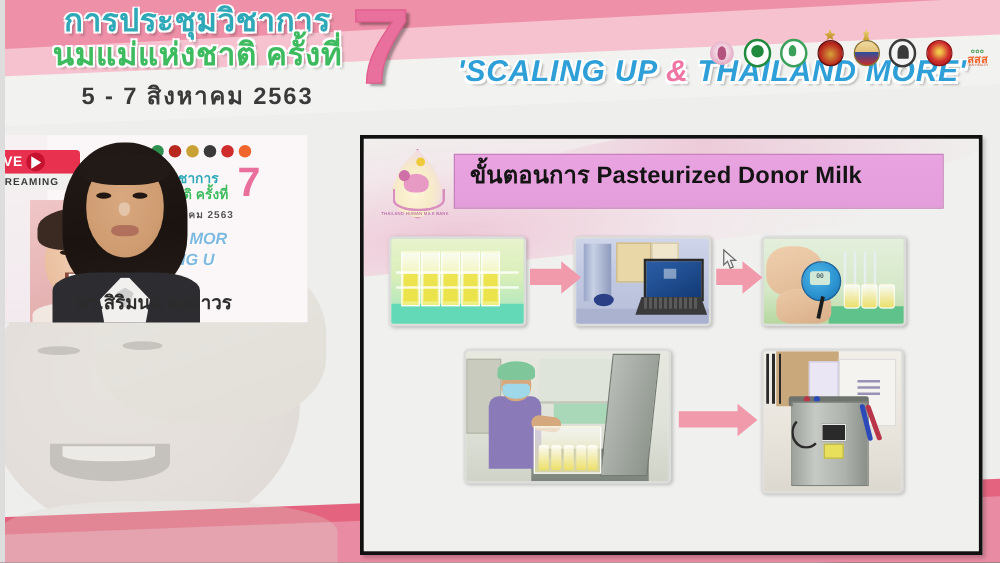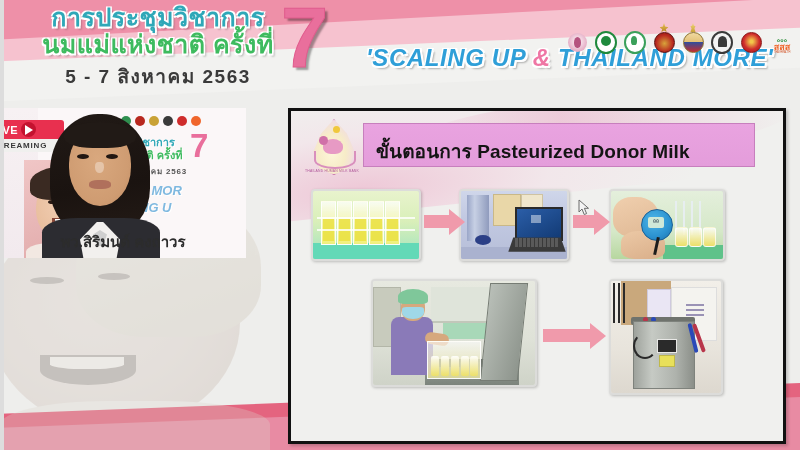--- a/index.html
+++ b/index.html
@@ -166,21 +166,21 @@
   .hmb-baby{position:absolute;left:22px;top:22px;width:20px;height:15px;border-radius:50% 50% 40% 40%;
     background:#e79ac4;}
   .hmb-head{position:absolute;left:18px;top:19px;width:9px;height:9px;border-radius:50%;background:#d070a8;}
   .hmb-hands{position:absolute;left:13px;top:34px;width:38px;height:16px;border-radius:0 0 50% 50%;
     border:2px solid #d98fbd;border-top:none;}
   .hmb-text{position:absolute;left:2px;top:52px;width:58px;text-align:center;font-size:3.4px;
     color:#b0579a;letter-spacing:.2px;}
 
   .slide-title-box{position:absolute;left:72px;top:12px;width:392px;height:44px;
     background:linear-gradient(180deg,#e9a3e0 0%,#e49ddb 100%);border:1px solid #c77fbd;
-    display:flex;align-items:flex-end;padding-left:12px;box-sizing:border-box;}
+    display:flex;align-items:flex-start;padding-left:12px;box-sizing:border-box;}
   .slide-title{font-size:19px;font-weight:bold;color:#141414;white-space:nowrap;letter-spacing:.1px;}
 
   
   .photo{position:absolute;border:2px solid #dcdcda;border-radius:4px;overflow:hidden;
     box-shadow:1px 1px 3px rgba(0,0,0,.22);}
 
   
   .p1{left:20px;top:78px;width:106px;height:68px;background:#cfe9c4;}
   .p1-bg{position:absolute;inset:0;background:linear-gradient(180deg,#e8f3cd 0%,#d9efb9 45%,#9fe3c0 100%);}
   .p1-floor{position:absolute;left:0;right:0;bottom:0;height:16px;background:#63d9b7;}

